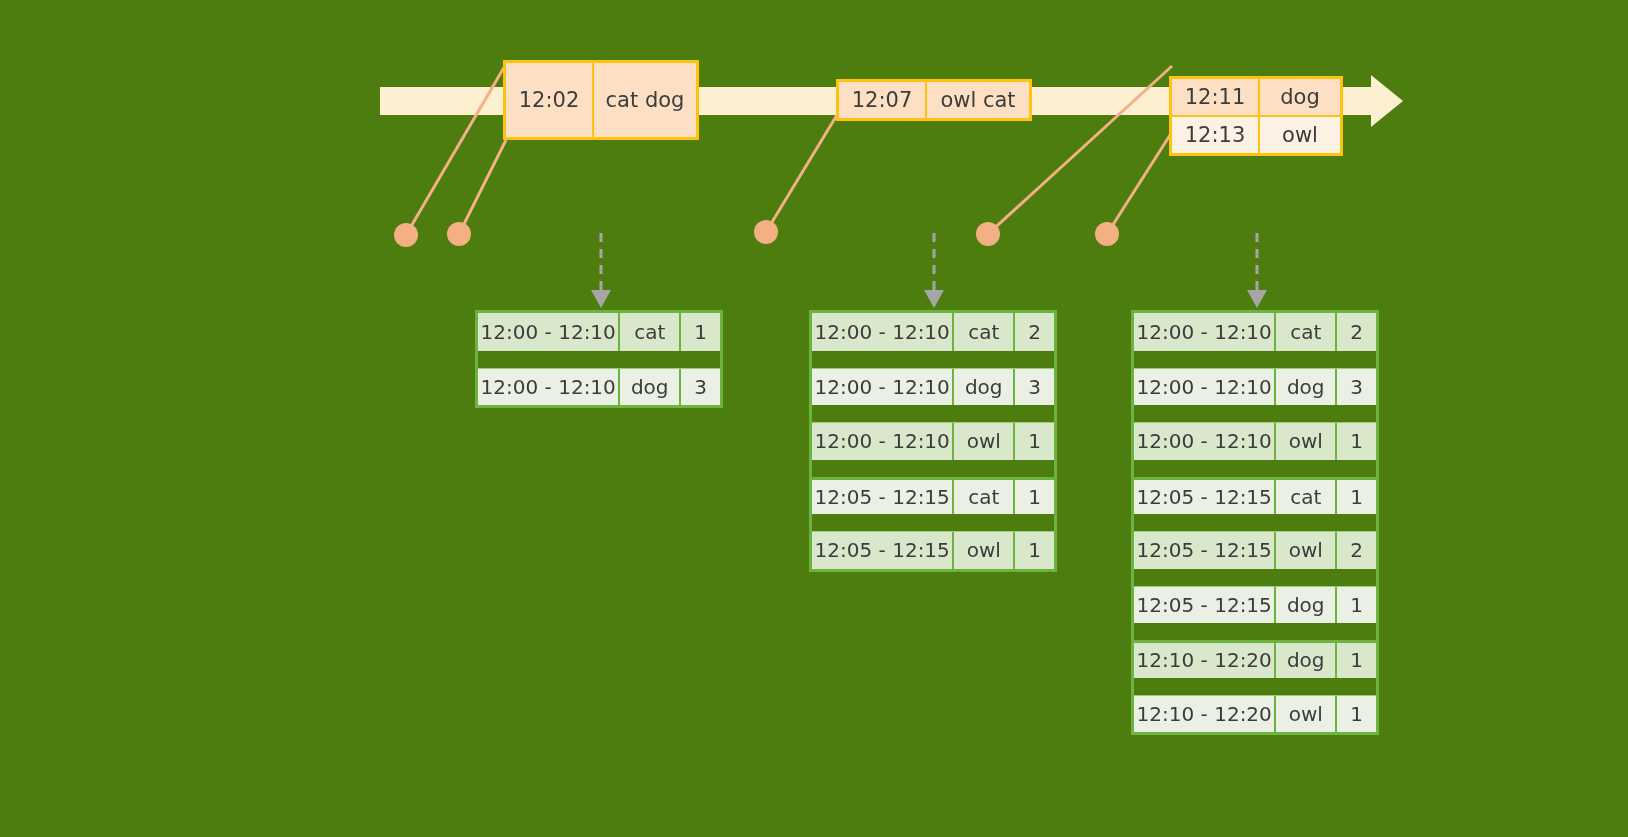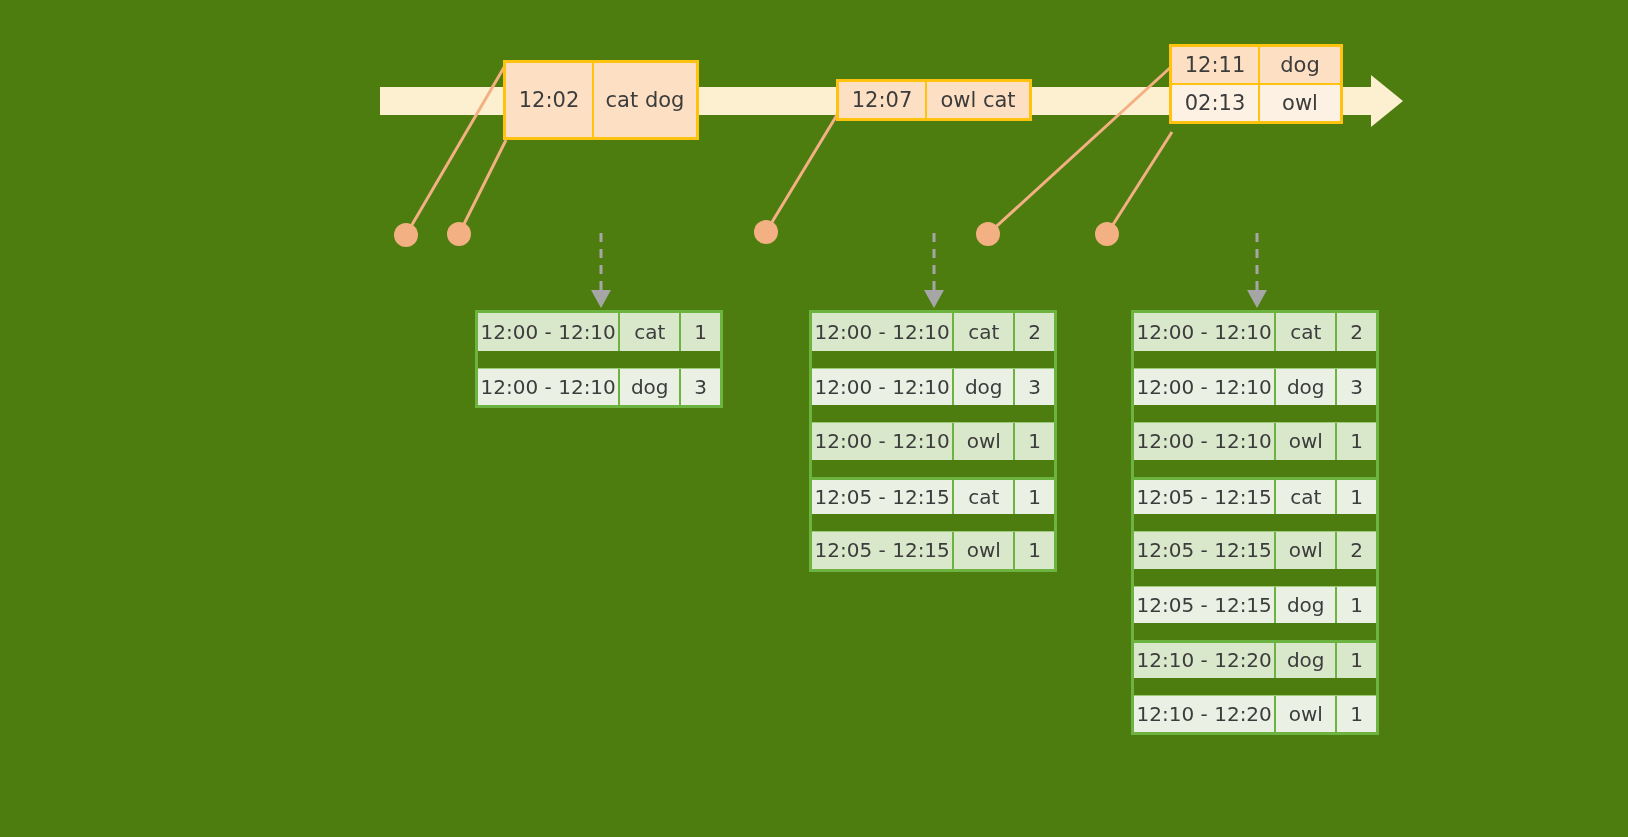--- a/index.html
+++ b/index.html
@@ -147,27 +147,27 @@
     </div>
   </div>
 
   <div class="event-group" style="left:836px; top:79px; width:196px; height:42px;text-align:right;">
     <div class="event-row shade-a">
       <div class="event-cell time">12:07</div>
       <div class="event-cell words">owl cat</div>
     </div>
   </div>
 
-  <div class="event-group" style="left:1169px; top:44px; width:174px; height:80px;justify-content:space-between;">
+  <div class="event-group" style="left:1169px; top:76px; width:174px; height:80px;justify-content:space-between;">
     <div class="event-row shade-a">
       <div class="event-cell time">12:11</div>
       <div class="event-cell words">dog</div>
     </div>
     <div class="event-row shade-b">
-      <div class="event-cell time">02:13</div>
+      <div class="event-cell time">12:13</div>
       <div class="event-cell words">owl</div>
     </div>
   </div>
 
   <div id="result-table-0" class="result-table" style="left:475px; top:310px; width:248px;">
       <div class="result-row stripe-a">
         <div class="result-cell win">12:00 - 12:10</div>
         <div class="result-cell word">cat</div>
         <div class="result-cell count">1</div>
       </div>

